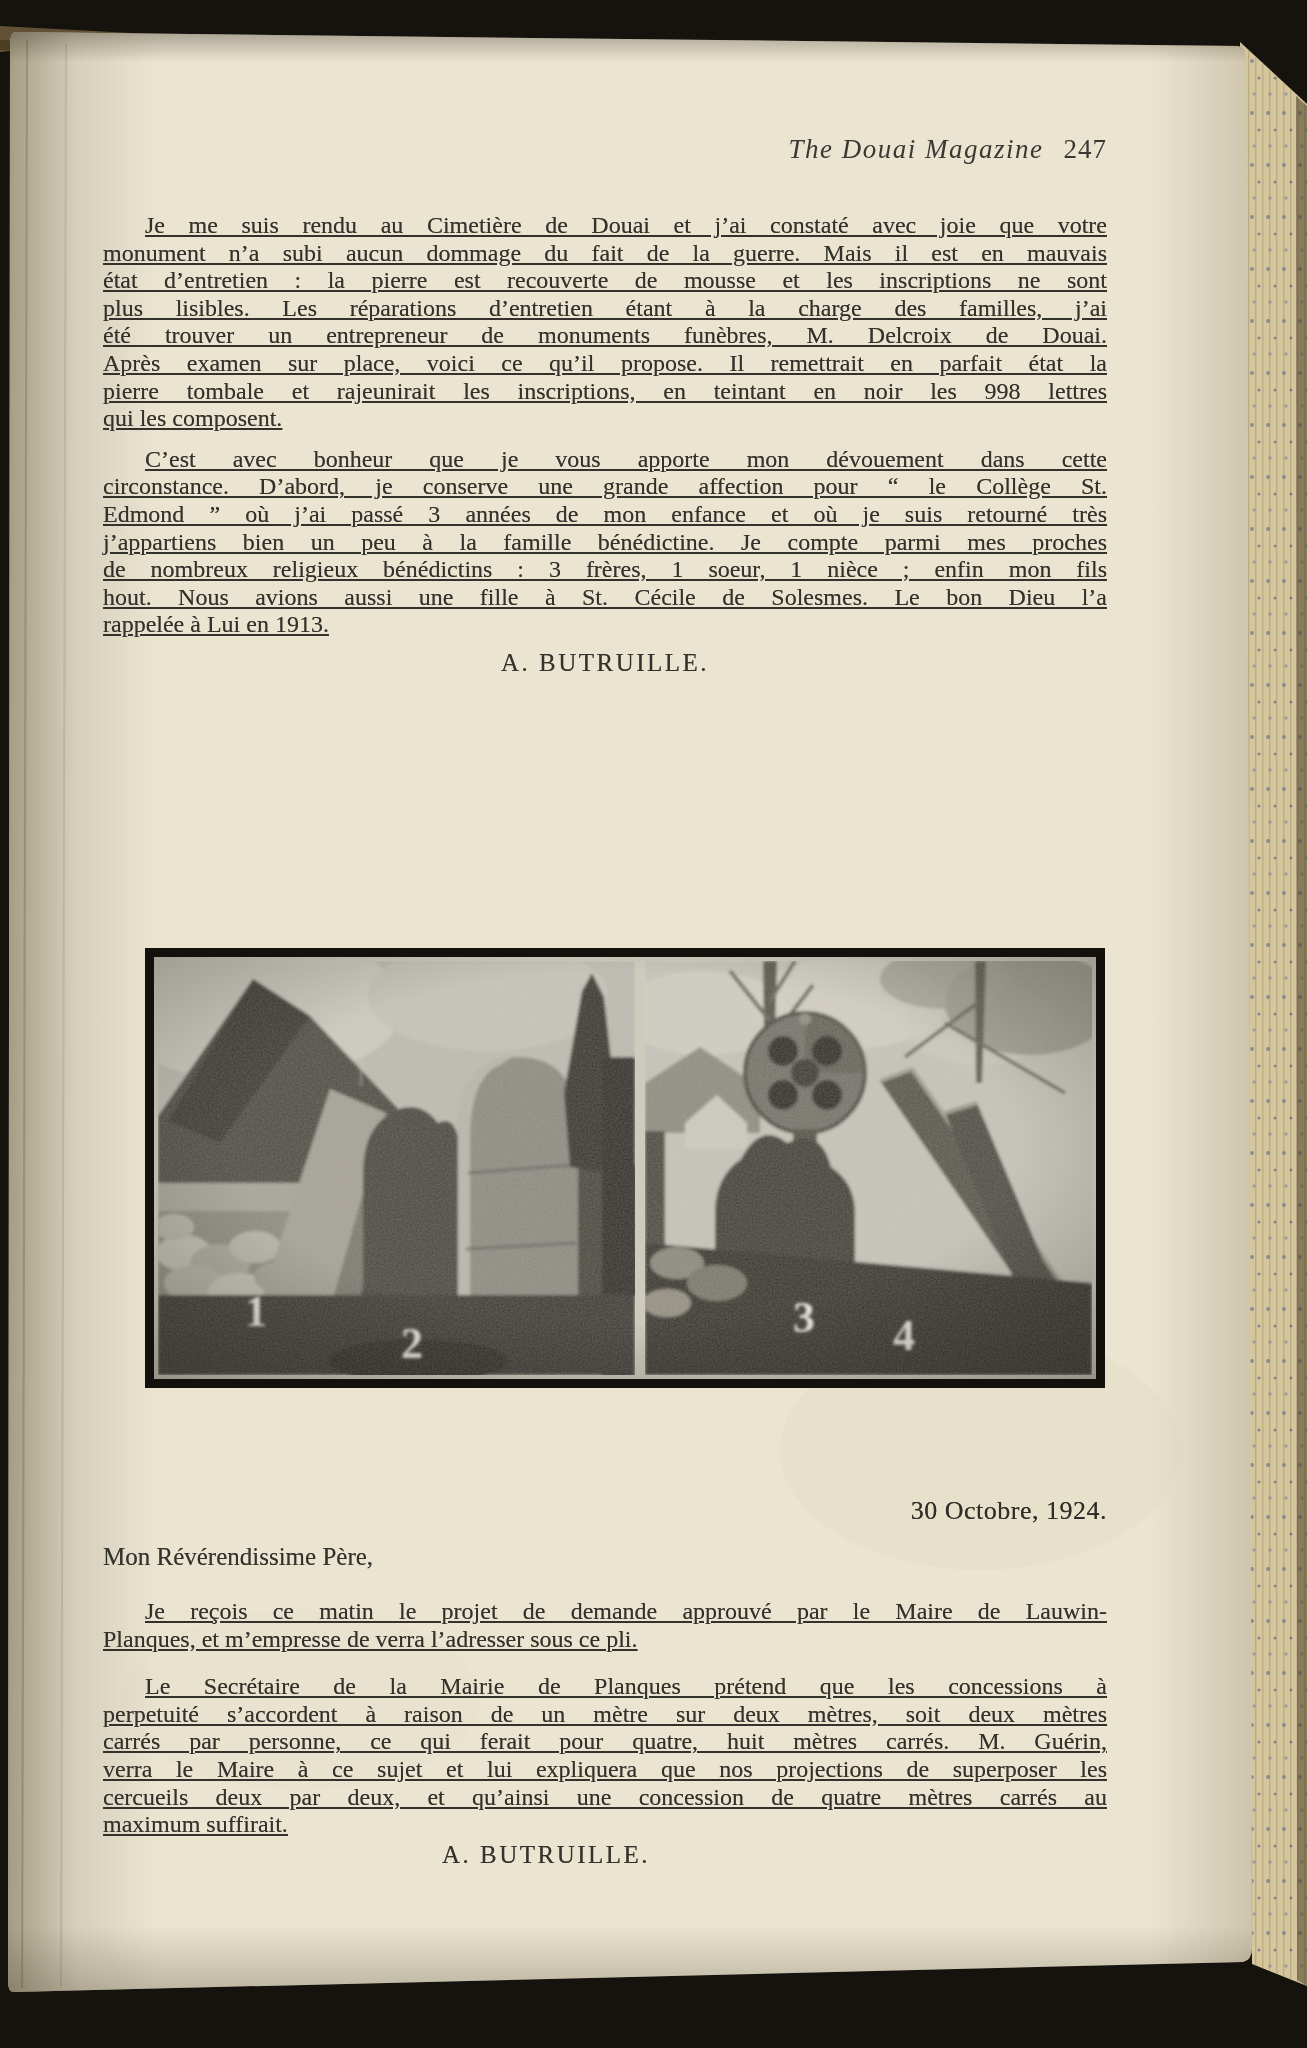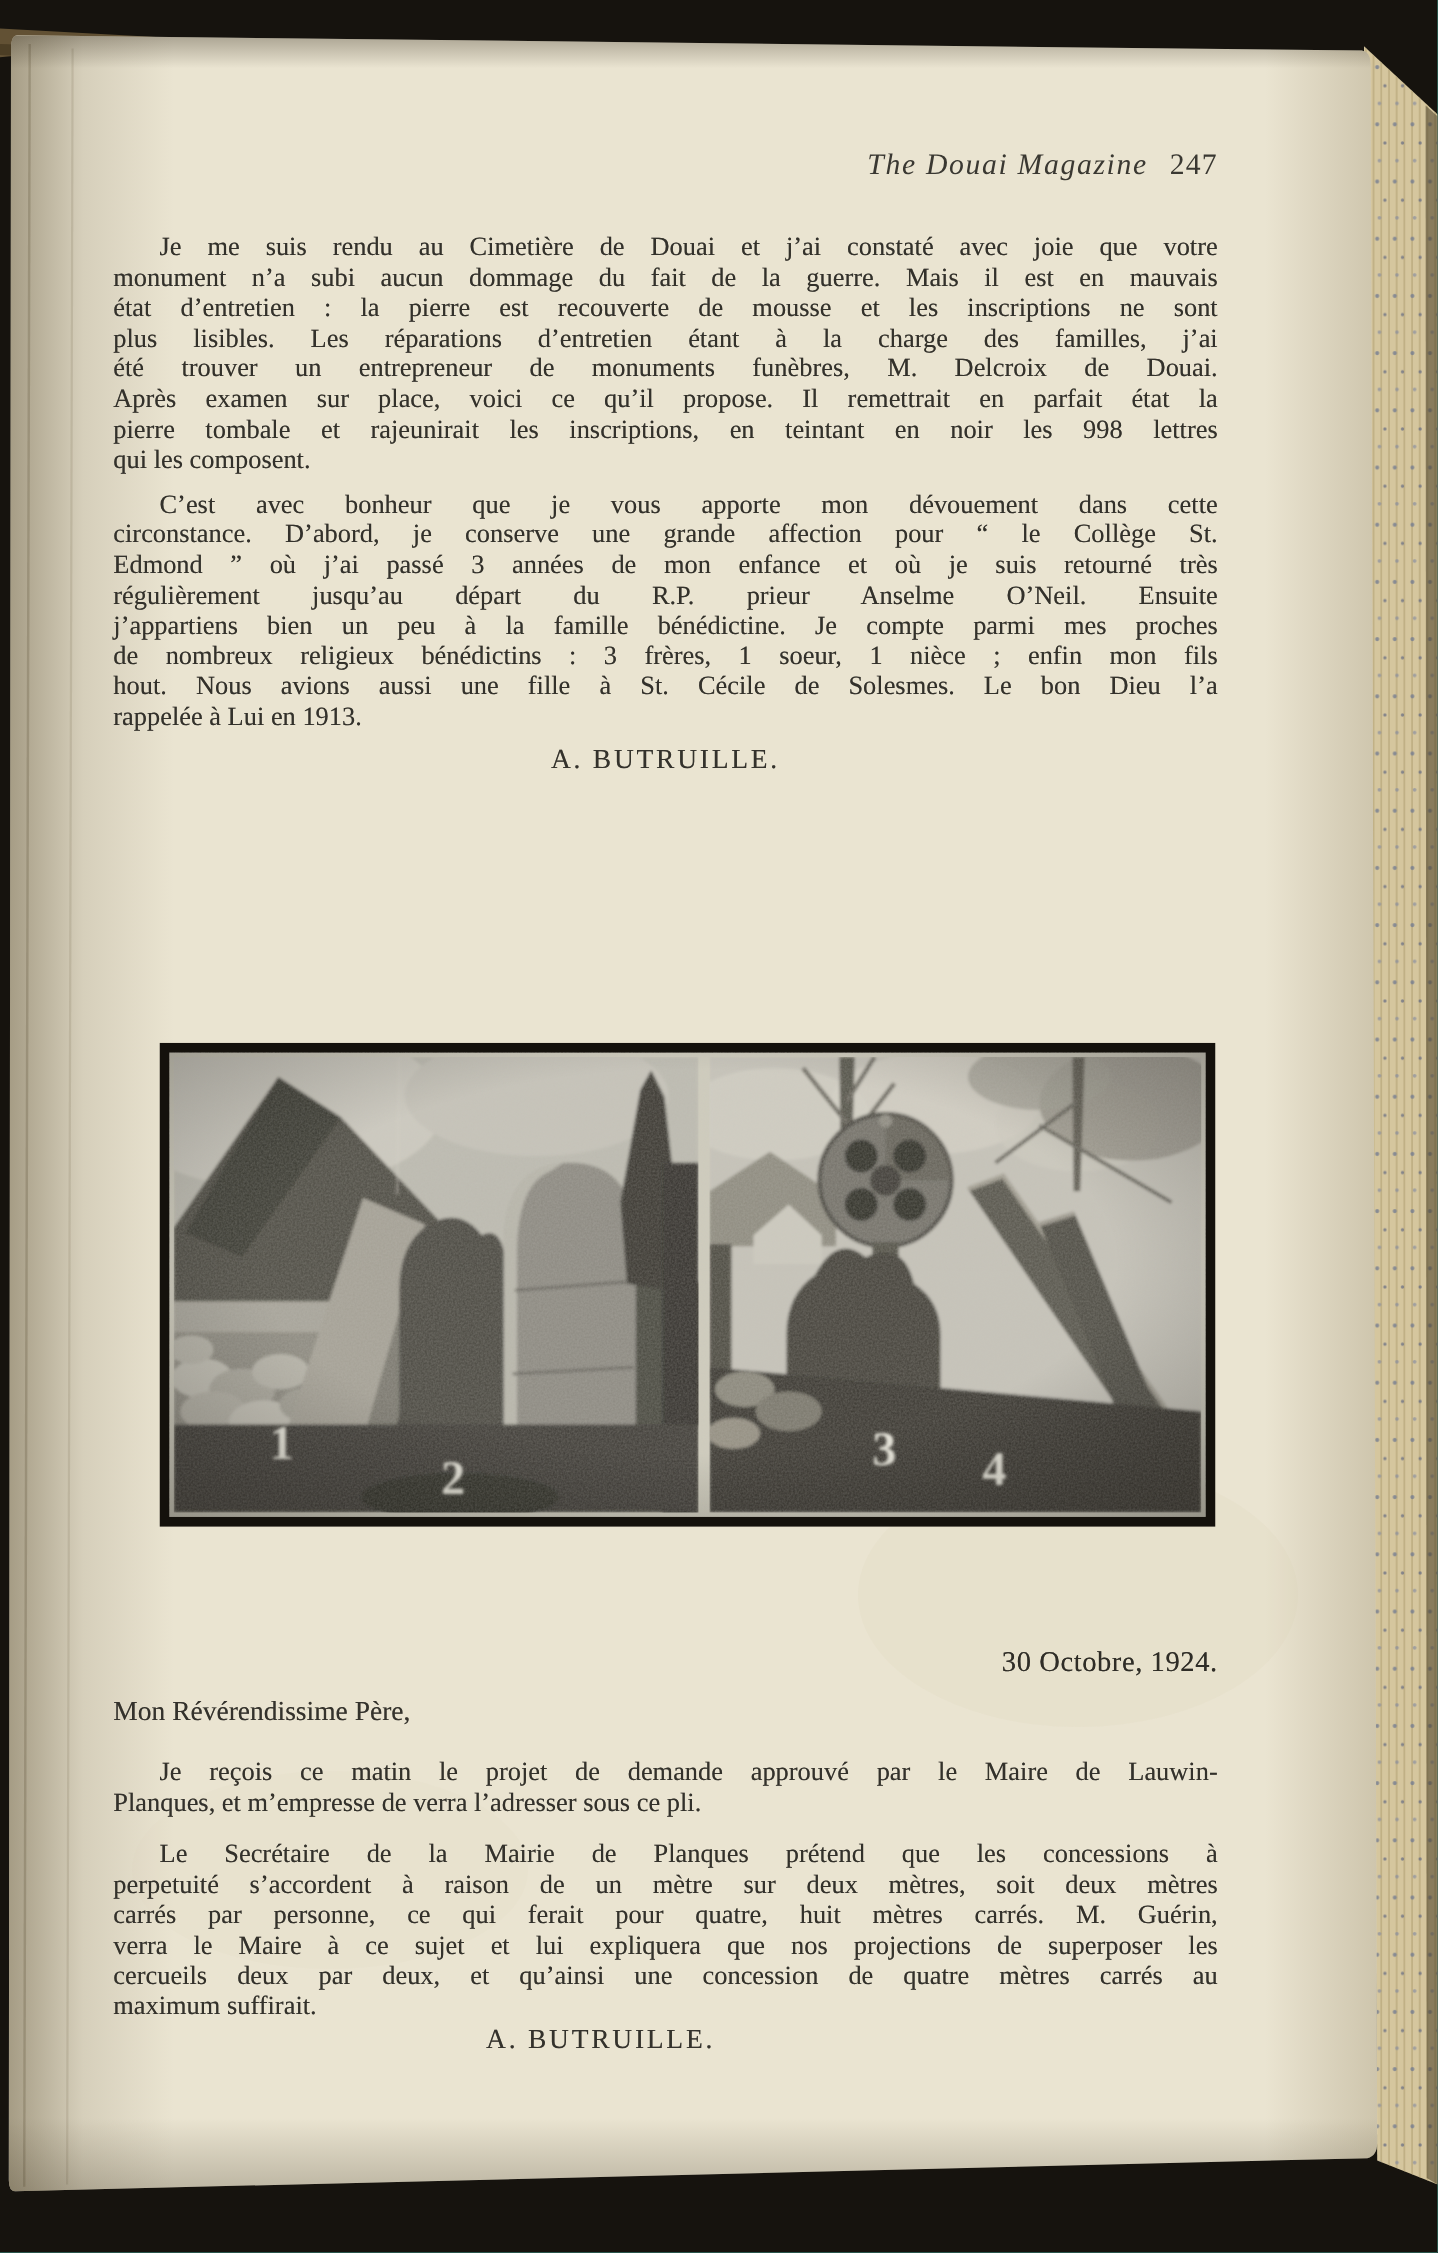--- a/index.html
+++ b/index.html
@@ -15,21 +15,21 @@
     position:absolute;left:103px;width:1004px;top:134px;
     text-align:right;font-size:27px;color:#3a3832;
   }
   .running-header .title{font-style:italic;letter-spacing:1.5px;}
   .running-header .pageno{margin-left:20px;letter-spacing:1px;}
 
   .letter{position:absolute;left:103px;width:1004px;font-size:24px;
     line-height:27.6px;text-shadow:0 0 0.5px rgba(51,49,43,.55);}
   .letter1{top:212px;}
   .letter2{top:1598px;}
-  .para{margin:0;}
+  .para{margin:0;text-decoration:underline;}
   .letter1 .para + .para{margin-top:13px;}
   .letter2 .para + .para{margin-top:20px;}
   .line{text-align:justify;text-align-last:justify;}
   .para .line:last-child{text-align-last:left;}
   .para .line:first-child{text-indent:42px;}
 
   .signature{
     text-align:center;font-size:25px;letter-spacing:2.5px;color:#34322c;
   }
   .letter1 .signature{margin-top:10px;}
@@ -126,21 +126,20 @@
             <div class="line">plus lisibles.  Les réparations d’entretien étant à la charge des familles, j’ai</div>
             <div class="line">été trouver un entrepreneur de monuments funèbres, M. Delcroix de Douai.</div>
             <div class="line">Après examen sur place, voici ce qu’il propose.  Il remettrait en parfait état la</div>
             <div class="line">pierre tombale et rajeunirait les inscriptions, en teintant en noir les 998 lettres</div>
             <div class="line">qui les composent.</div>
           </div>
           <div class="para">
             <div class="line">C’est avec bonheur que je vous apporte mon dévouement dans cette</div>
             <div class="line">circonstance.  D’abord, je conserve une grande affection pour “ le Collège St.</div>
             <div class="line">Edmond ” où j’ai passé 3 années de mon enfance et où je suis retourné très</div>
-            <div class="line">régulièrement jusqu’au départ du R.P. prieur Anselme O’Neil.  Ensuite</div>
             <div class="line">j’appartiens bien un peu à la famille bénédictine.  Je compte parmi mes proches</div>
             <div class="line">de nombreux religieux bénédictins :  3 frères, 1 soeur, 1 nièce ;  enfin mon fils</div>
             <div class="line">hout.  Nous avions aussi une fille à St. Cécile de Solesmes.  Le bon Dieu l’a</div>
             <div class="line">rappelée à Lui en 1913.</div>
           </div>
         </div>
       <div class="signature">A. BUTRUILLE.</div>
     </div>
 
     <div class="photo-figure">

